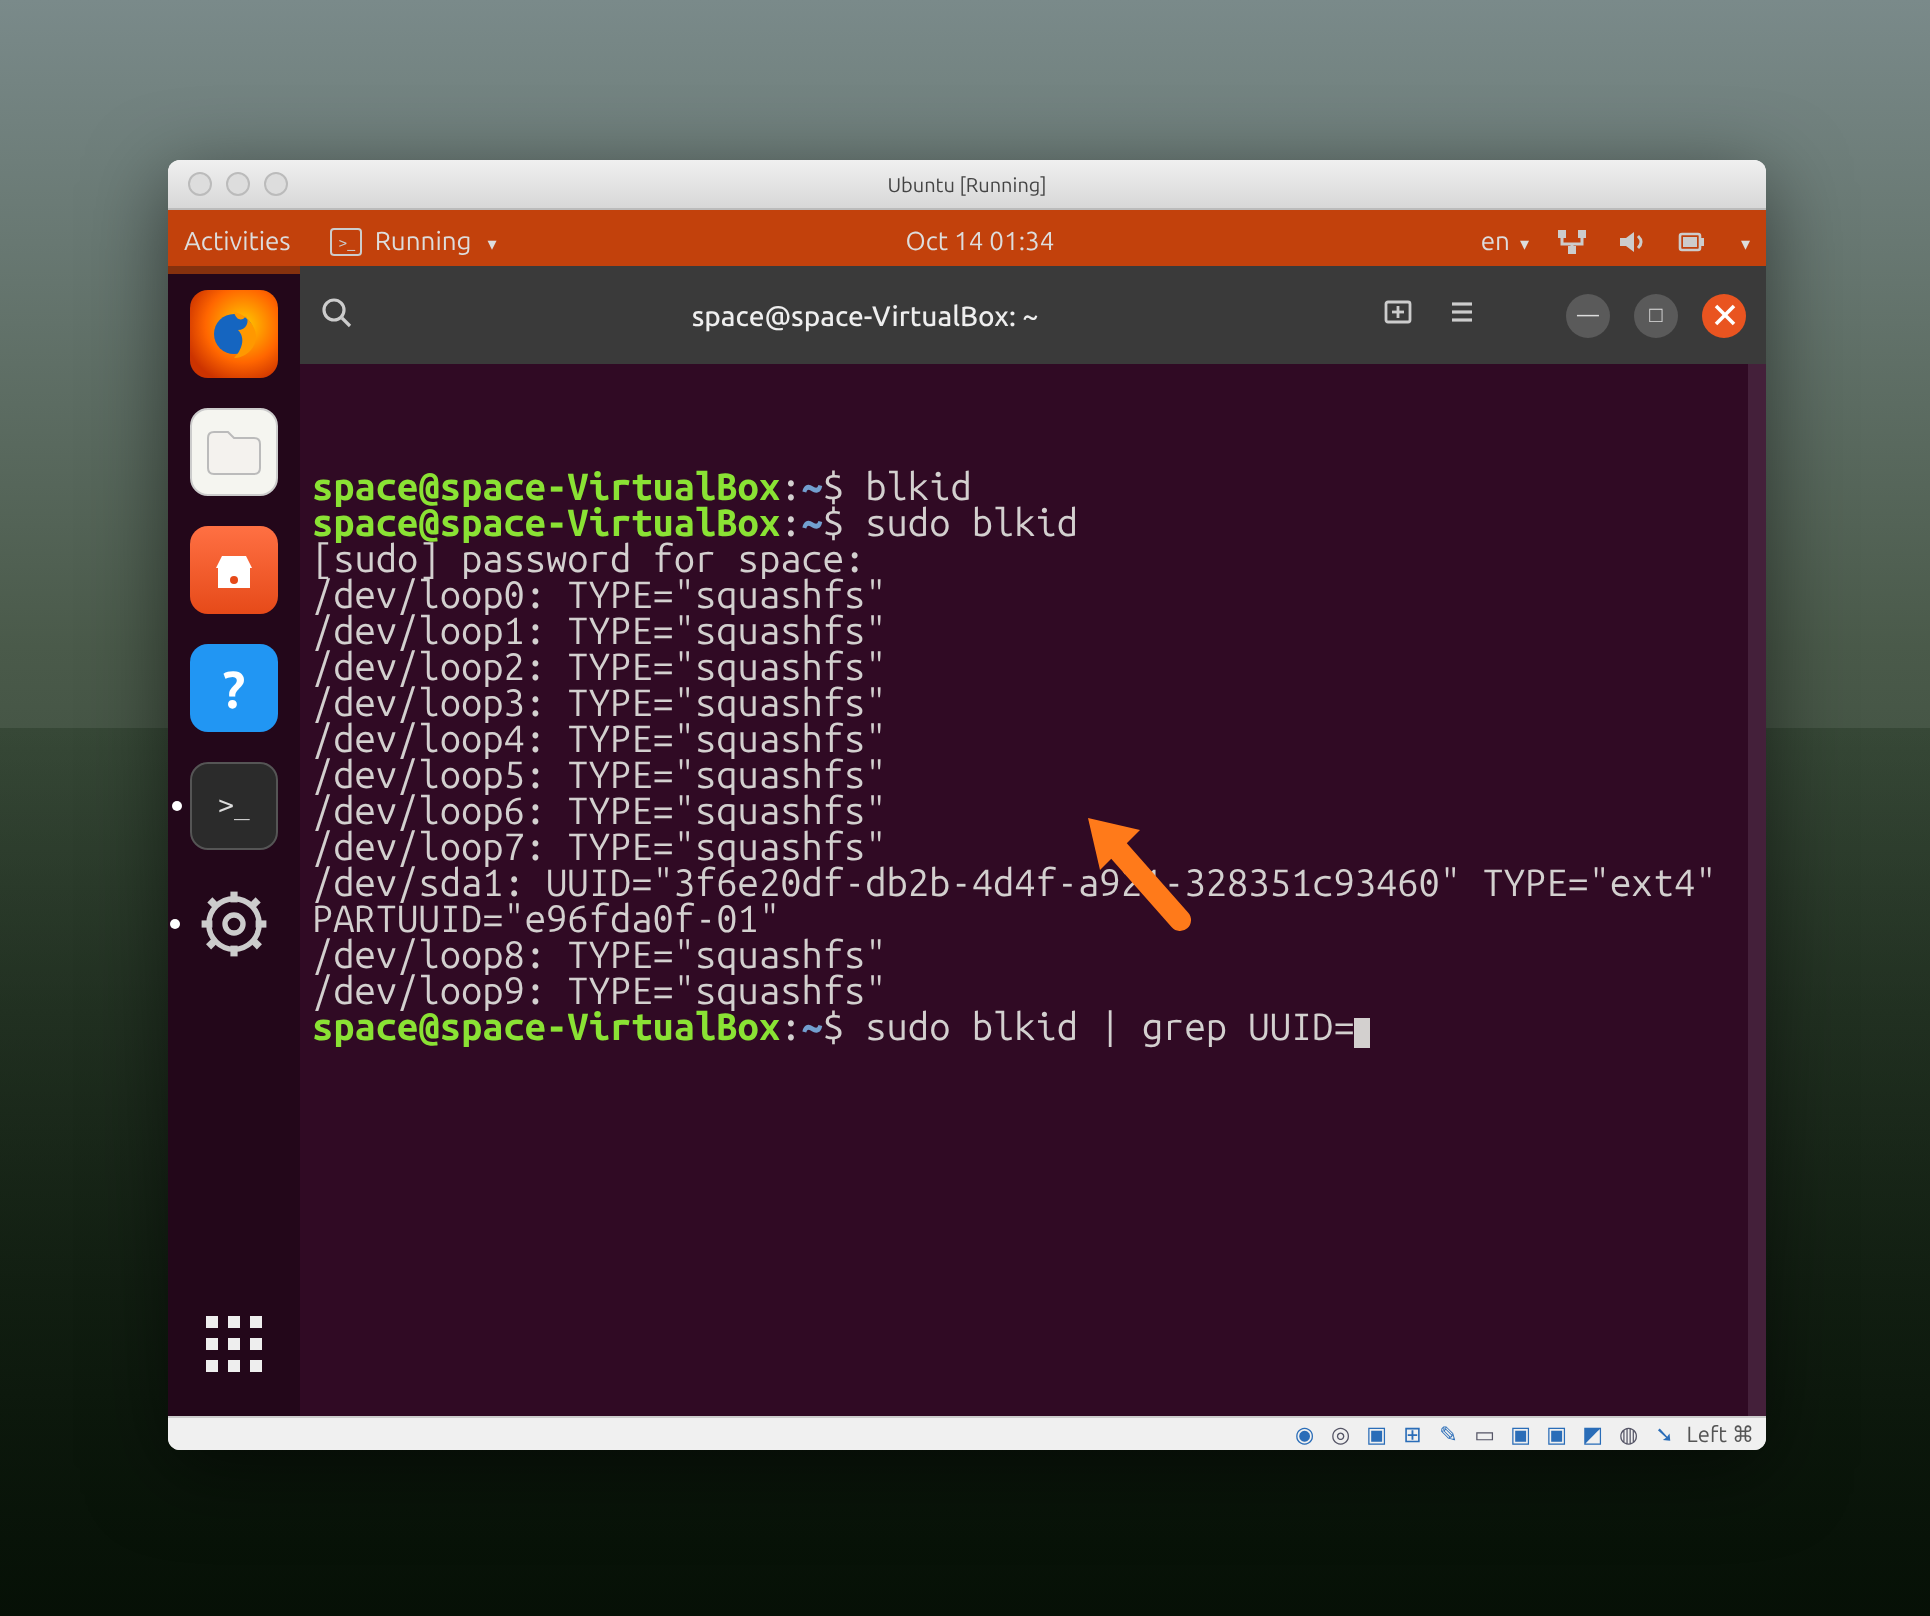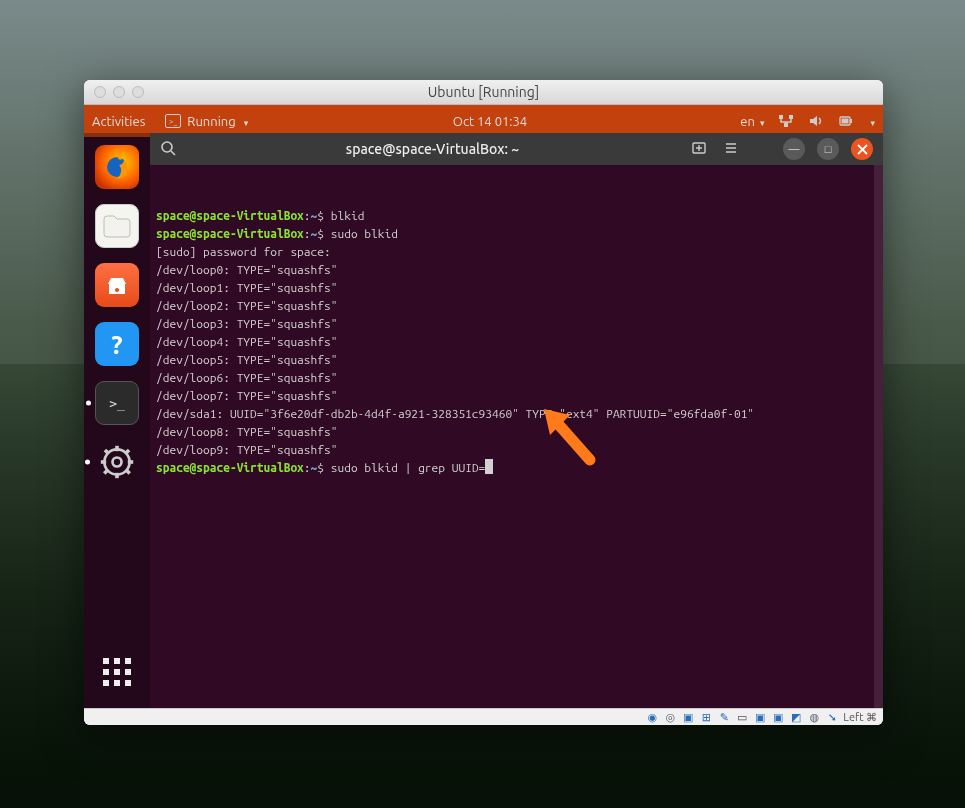--- a/index.html
+++ b/index.html
@@ -25,21 +25,21 @@
   }
   .mac-titlebar {
     height: 25px;
     background: linear-gradient(#f0f0f0,#d8d8d8);
     border-bottom: 1px solid #bbb;
     display: flex; align-items: center;
     position: relative;
   }
   .traffic-lights { display: flex; gap:7px; padding-left:10px; }
   .tl { width:12px; height:12px; border-radius:50%; background:#ddd; border:1px solid #bbb; }
-  .mac-title { position:absolute; left:0; right:0; text-align:center; font-size:14px; color:#444; }
+  .mac-title { position:absolute; left:0; right:0; text-align:center; font-size:10px; color:#444; }
 
   .ubuntu-desktop {
     position: relative;
     width: 100%; height: calc(100% - 42px);
     background: #2c001e;
   }
   .top-bar {
     height: 32px;
     background: #c2410c;
     color: #ddd;
@@ -81,21 +81,21 @@
   .apps-grid { display:grid; grid-template-columns:repeat(3,6px); grid-template-rows:repeat(3,6px); gap:5px; }
   .apps-grid span { background:#eee; width:6px; height:6px; }
 
   .term-window {
     position: absolute;
     left: 66px; top: 28px; right: 0; bottom: 0;
     background: #300a24;
     display:flex; flex-direction:column;
   }
   .term-header {
-    height: 32px;
+    height: 49px;
     background: #3a3a3a;
     display:flex; align-items:center;
     padding: 0 10px;
     gap: 12px;
   }
   .th-search { color:#ccc; }
   .th-title { flex:1; text-align:center; color:#eee; font-size:14px; font-weight:500; }
   .th-ctrl { color:#ccc; width:20px; text-align:center; }
   .th-close {
     width:22px; height:22px; border-radius:50%;
@@ -104,23 +104,23 @@
     font-size:13px;
   }
   .th-winbtn {
     width:22px; height:22px; border-radius:50%;
     background:#5a5a5a; color:#ddd;
     display:flex; align-items:center; justify-content:center;
     font-size:11px;
   }
   .term-body {
     flex:1;
-    padding: 6px 6px;
+    padding: 16px 6px;
     font-family: "Ubuntu Mono", "DejaVu Sans Mono", monospace;
-    font-size: 12px;
+    font-size: 19px;
     line-height: 18px;
     color: #d3d0cf;
     white-space: pre-wrap;
     word-break: break-all;
     overflow: hidden;
     position: relative;
   }
   .scrollbar {
     position:absolute; right:0; top:0; bottom:0; width:9px;
     background:#44203a;

